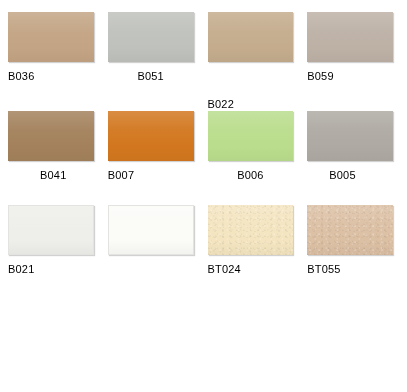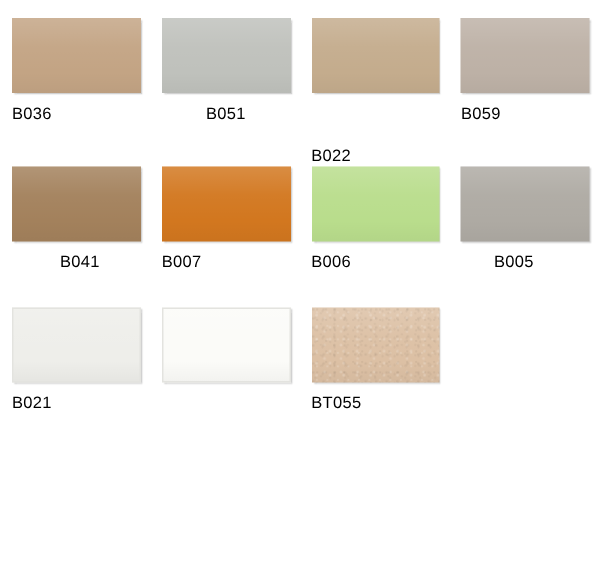--- a/index.html
+++ b/index.html
@@ -112,30 +112,34 @@
     <div class="swatch-cell">
       <div class="swatch-chip" style="background-color: rgb(163, 129, 92);"></div>
       <div class="swatch-label" style="color: rgb(0, 0, 0); margin-left: 32px;">B041</div>
     </div>
     <div class="swatch-cell">
       <div class="swatch-chip" style="background-color: rgb(210, 119, 31);"></div>
       <div class="swatch-label" style="color: rgb(0, 0, 0);">B007</div>
     </div>
     <div class="swatch-cell">
       <div class="swatch-chip" style="background-color: rgb(185, 221, 140);"></div>
-      <div class="swatch-label" style="color: rgb(0, 0, 0);">B006</div>
+      <div class="swatch-label" style="color: rgb(0, 0, 0); text-align: center;">B006</div>
     </div>
     <div class="swatch-cell">
       <div class="swatch-chip" style="background-color: rgb(174, 170, 163);"></div>
       <div class="swatch-label" style="color: rgb(0, 0, 0); padding-left: 22px;">B005</div>
     </div>
     <div class="swatch-cell">
       <div class="swatch-chip pale" style="background-color: rgb(238, 238, 234);"></div>
       <div class="swatch-label" style="color: rgb(0, 0, 0);">B021</div>
     </div>
     <div class="swatch-cell">
       <div class="swatch-chip pale" style="background-color: rgb(251, 251, 248);"></div>
     </div>
     <div class="swatch-cell">
+      <div class="swatch-chip textured" style="background-color: rgb(244, 229, 192);"></div>
+      <div class="swatch-label" style="color: rgb(0, 0, 0);">BT024</div>
+    </div>
+    <div class="swatch-cell">
       <div class="swatch-chip textured" style="background-color: rgb(220, 192, 164);"></div>
       <div class="swatch-label" style="color: rgb(0, 0, 0);">BT055</div>
     </div>
   </div>
 
 </body></html>

